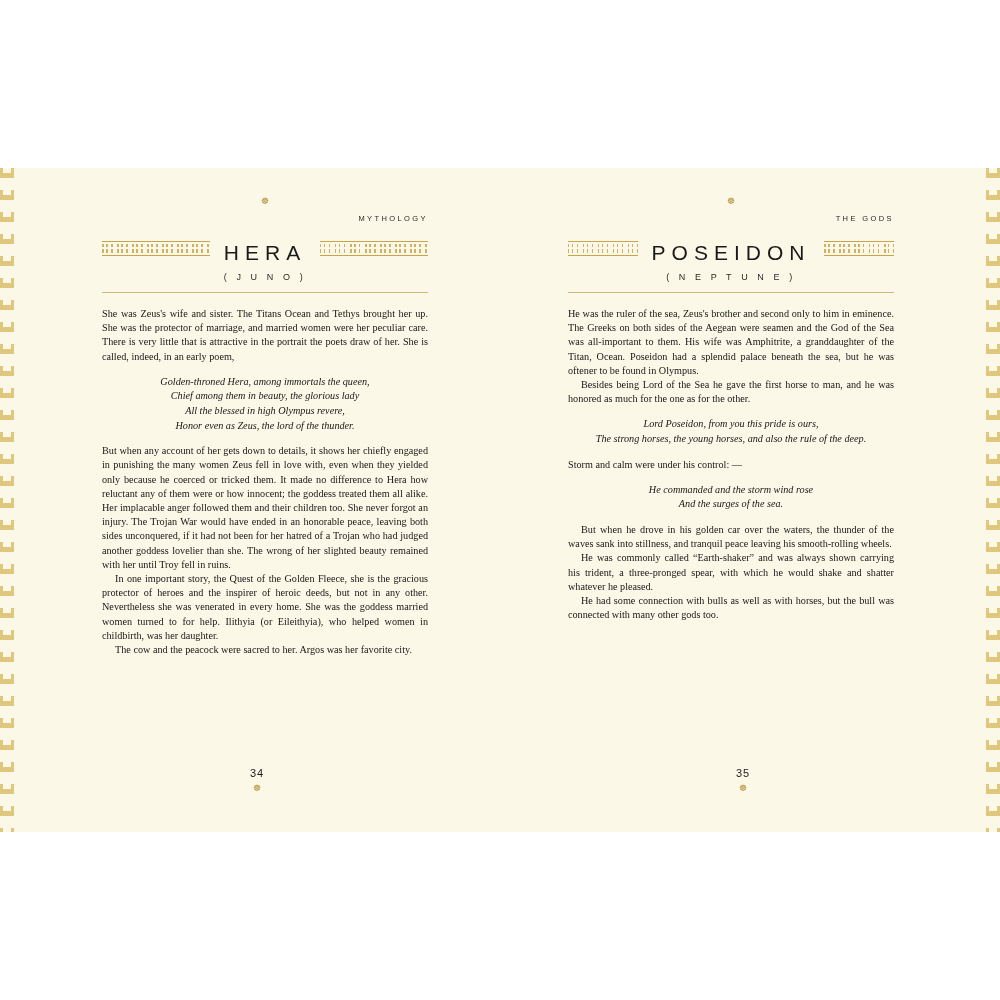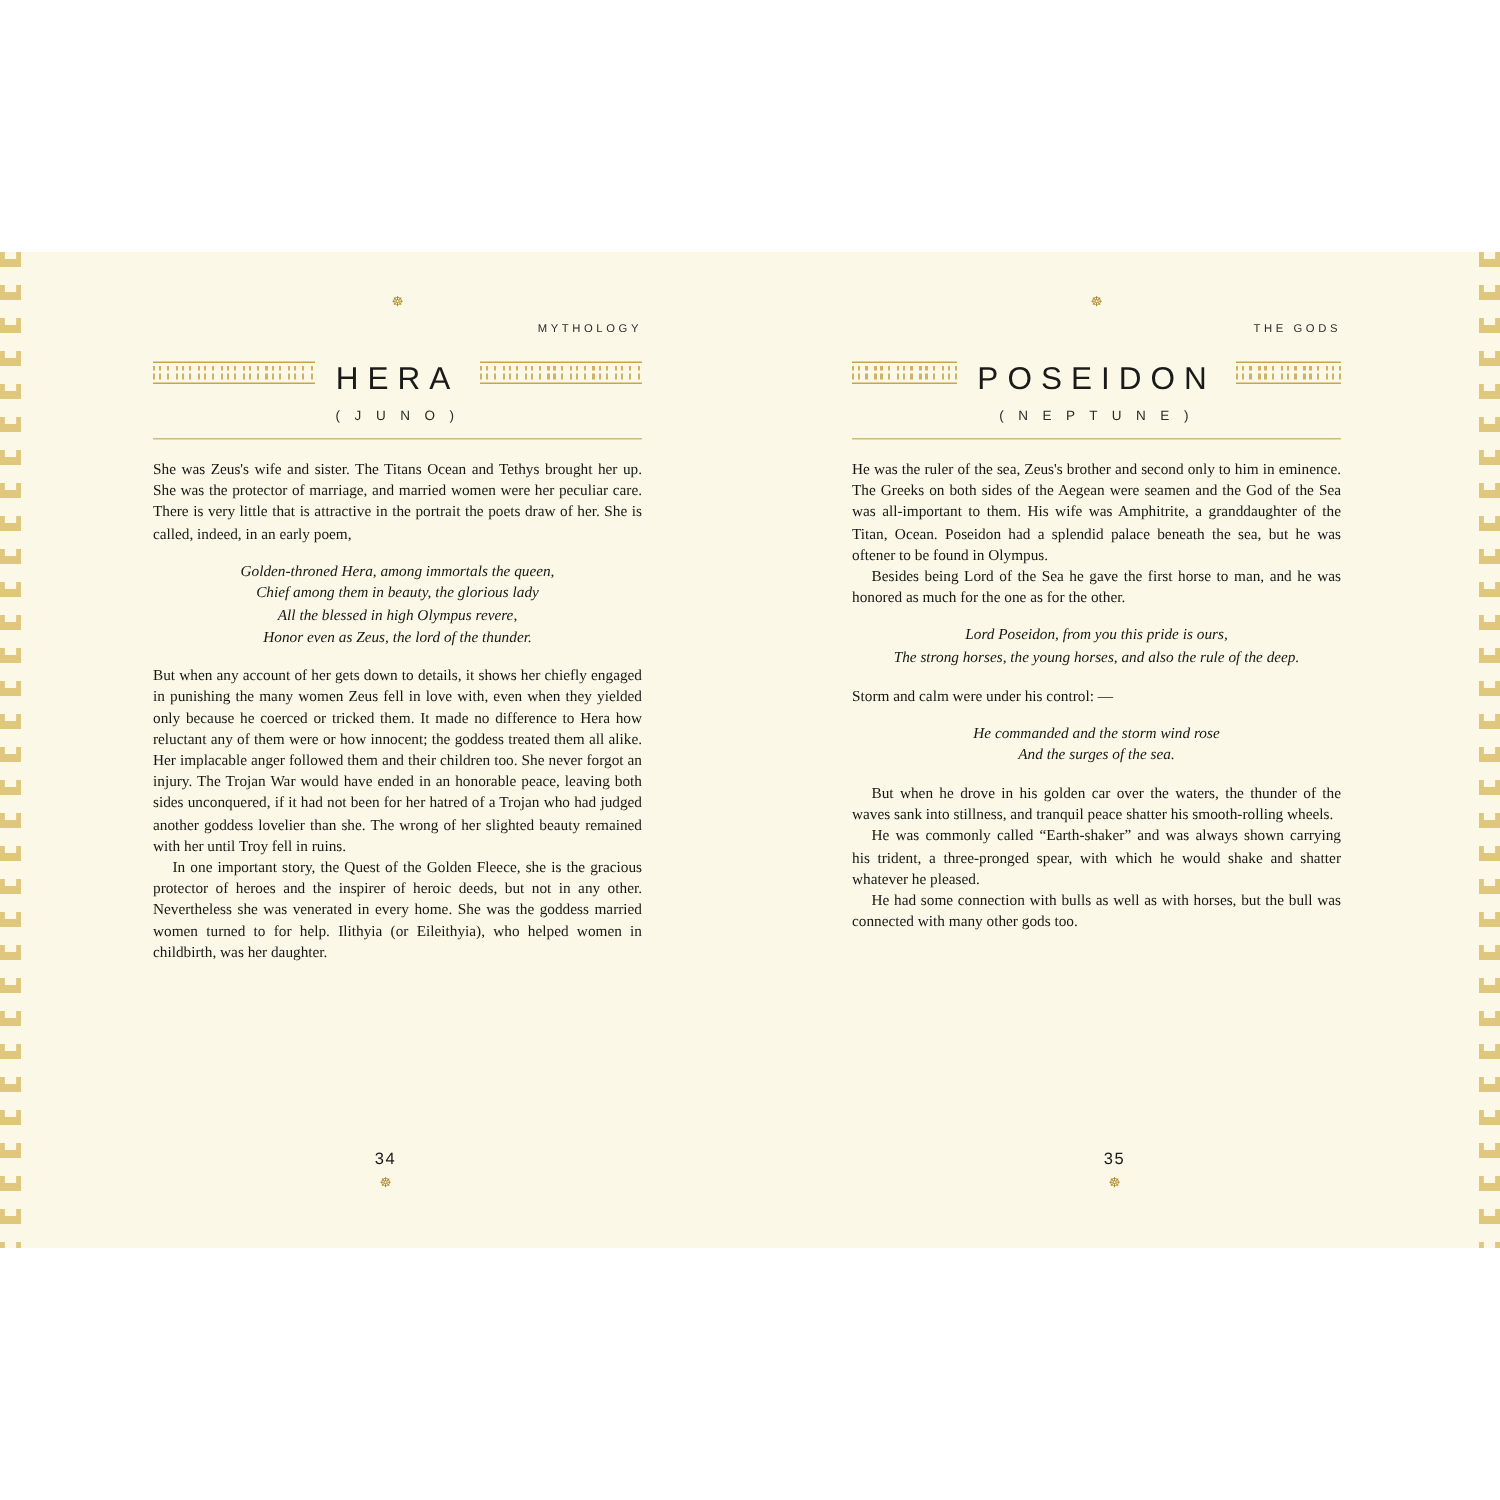--- a/index.html
+++ b/index.html
@@ -204,20 +204,21 @@
 
         <div class="verse">
           <div>Golden-throned Hera, among immortals the queen,</div>
           <div>Chief among them in beauty, the glorious lady</div>
           <div>All the blessed in high Olympus revere,</div>
           <div>Honor even as Zeus, the lord of the thunder.</div>
         </div>
 
         <p>But when any account of her gets down to details, it shows her chiefly engaged in punishing the many women Zeus fell in love with, even when they yielded only because he coerced or tricked them. It made no difference to Hera how reluctant any of them were or how innocent; the goddess treated them all alike. Her implacable anger followed them and their children too. She never forgot an injury. The Trojan War would have ended in an honorable peace, leaving both sides unconquered, if it had not been for her hatred of a Trojan who had judged another goddess lovelier than she. The wrong of her slighted beauty remained with her until Troy fell in ruins.</p>
         <p class="indent">In one important story, the Quest of the Golden Fleece, she is the gracious protector of heroes and the inspirer of heroic deeds, but not in any other. Nevertheless she was venerated in every home. She was the goddess married women turned to for help. Ilithyia (or Eileithyia), who helped women in childbirth, was her daughter.</p>
+        <p class="indent">The cow and the peacock were sacred to her. Argos was her favorite city.</p>
       </div>
     </div>
 
     <div class="folio">
       <div class="num">34</div>
       <div class="orn">☸</div>
     </div>
   </div>
 
   <div class="page right">
@@ -242,21 +243,21 @@
           <div>The strong horses, the young horses, and also the rule of the deep.</div>
         </div>
 
         <p>Storm and calm were under his control: —</p>
 
         <div class="verse">
           <div>He commanded and the storm wind rose</div>
           <div>And the surges of the sea.</div>
         </div>
 
-        <p class="indent">But when he drove in his golden car over the waters, the thunder of the waves sank into stillness, and tranquil peace shatter his smooth-rolling wheels.</p>
+        <p class="indent">But when he drove in his golden car over the waters, the thunder of the waves sank into stillness, and tranquil peace leaving his smooth-rolling wheels.</p>
         <p class="indent">He was commonly called “Earth-shaker” and was always shown carrying his trident, a three-pronged spear, with which he would shake and shatter whatever he pleased.</p>
         <p class="indent">He had some connection with bulls as well as with horses, but the bull was connected with many other gods too.</p>
       </div>
     </div>
 
     <div class="folio">
       <div class="num">35</div>
       <div class="orn">☸</div>
     </div>
   </div>

